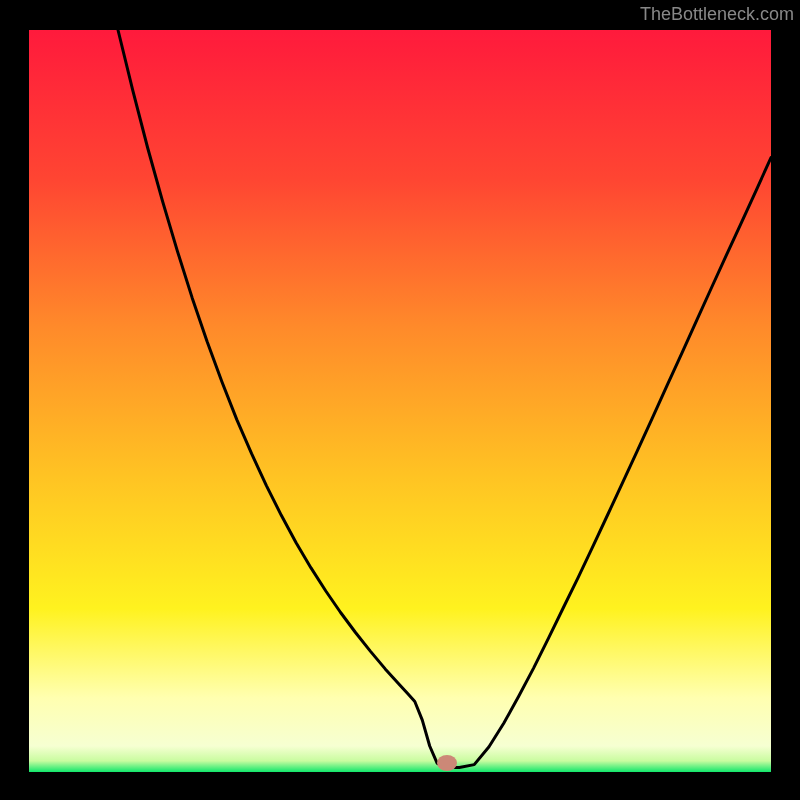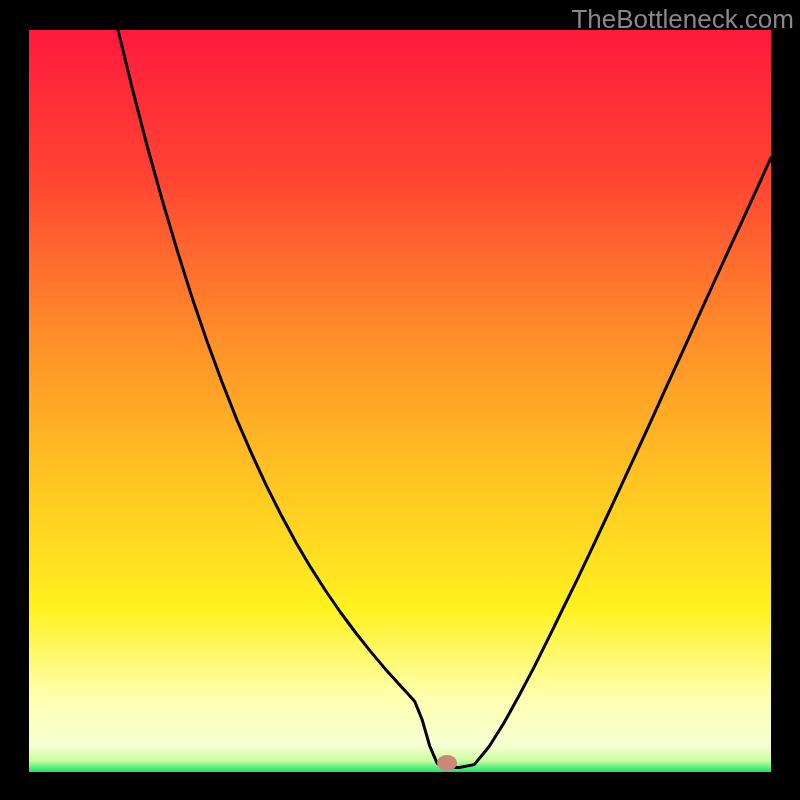--- a/index.html
+++ b/index.html
@@ -12,21 +12,21 @@
     width: 800px;
     height: 800px;
     background: #000;
   }
   .watermark {
     position: absolute;
     top: 4px;
     right: 6px;
     color: #888;
     font-family: Arial, Helvetica, sans-serif;
-    font-size: 26px;
+    font-size: 18px;
     z-index: 10;
   }
   svg {
     display: block;
   }
 </style>
 </head>
 <body>
 
 <div class="chart-container">

